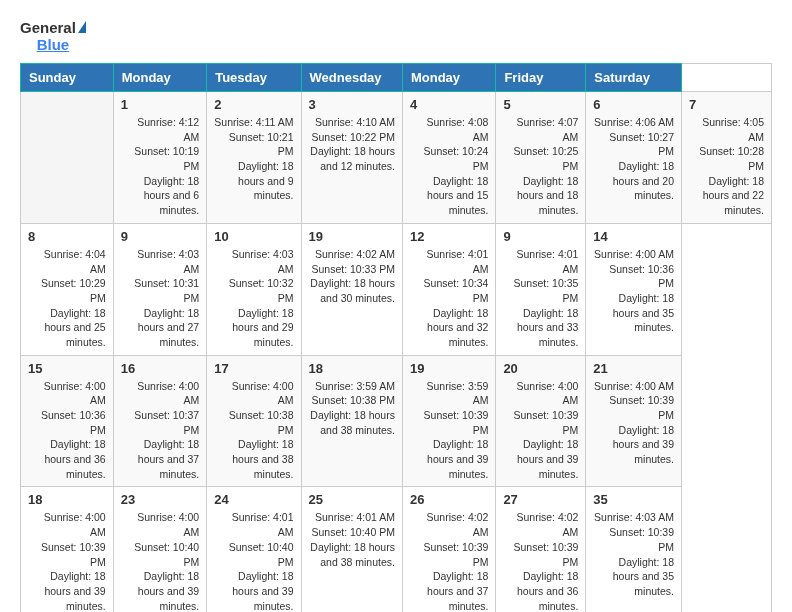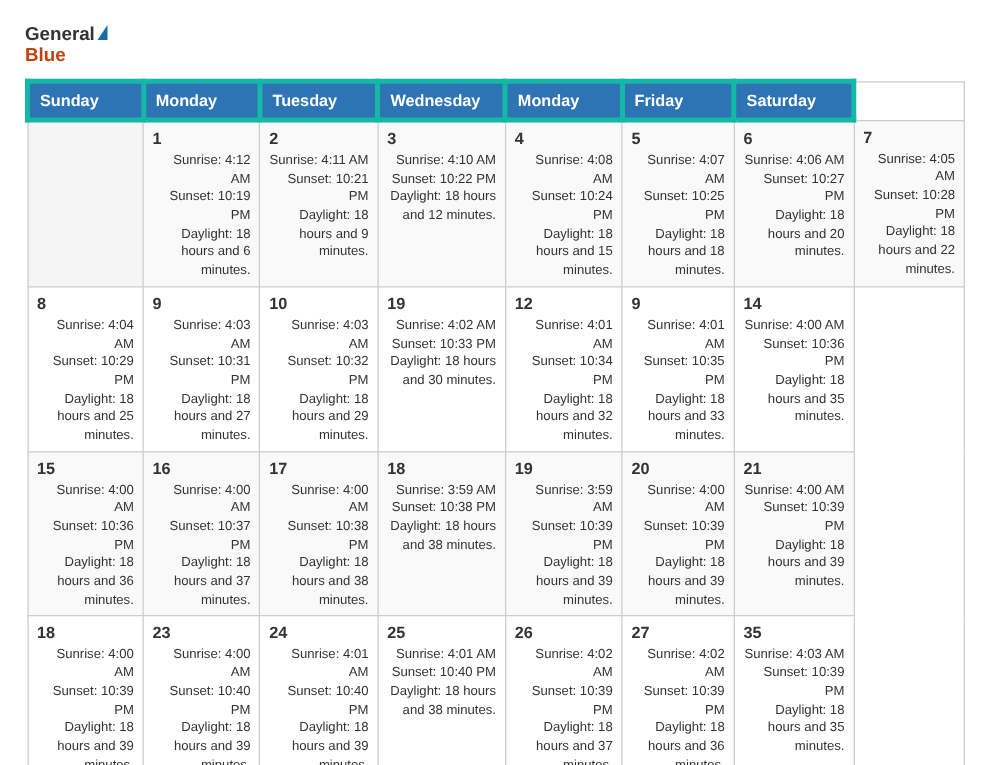--- a/index.html
+++ b/index.html
@@ -37,21 +37,21 @@
       width: 100%;
       border-collapse: collapse;
       border: 1px solid #ccc;
     }
     .calendar th {
       background: #2e74b5;
       color: #fff;
       text-align: left;
       padding: 6px 8px;
       font-size: 13px;
-      border: 4px solid #14b8a6;
+      border: 1px solid #14b8a6;
     }
     .calendar td {
       border: 1px solid #ccc;
       vertical-align: top;
       padding: 5px 7px;
       width: 108px;
       min-height: 80px;
       font-size: 11px;
       color: #333;
       background: #fff;
@@ -79,23 +79,23 @@
     }
     .week-row:nth-child(odd) td:not(.empty) {
       background: #f9f9f9;
     }
   </style>
 </head>
 <body>
 
 <div class="header-area">
   <div class="logo">
-  <div style="line-height:1.1;">
+  <div style="line-height:1.1;text-align:center;">
     <div style="font-size:15px;font-weight:bold;color:#333;">General<span style="display:inline-block;width:0;height:0;border-left:8px solid transparent;border-right:0px solid transparent;border-bottom:12px solid #1a6baa;margin-left:2px;"></span></div>
-    <div style="font-size:15px;font-weight:bold;color:#c2410c;">Blue</div>
+    <div style="font-size:15px;font-weight:bold;color:#3b82f6;text-decoration:underline;">Blue</div>
   </div>
 </div>
   <div class="title-area">
     <div class="month-title"></div>
     <div class="location-title"></div>
   </div>
 </div>
 
 <table class="calendar">
   <thead>

